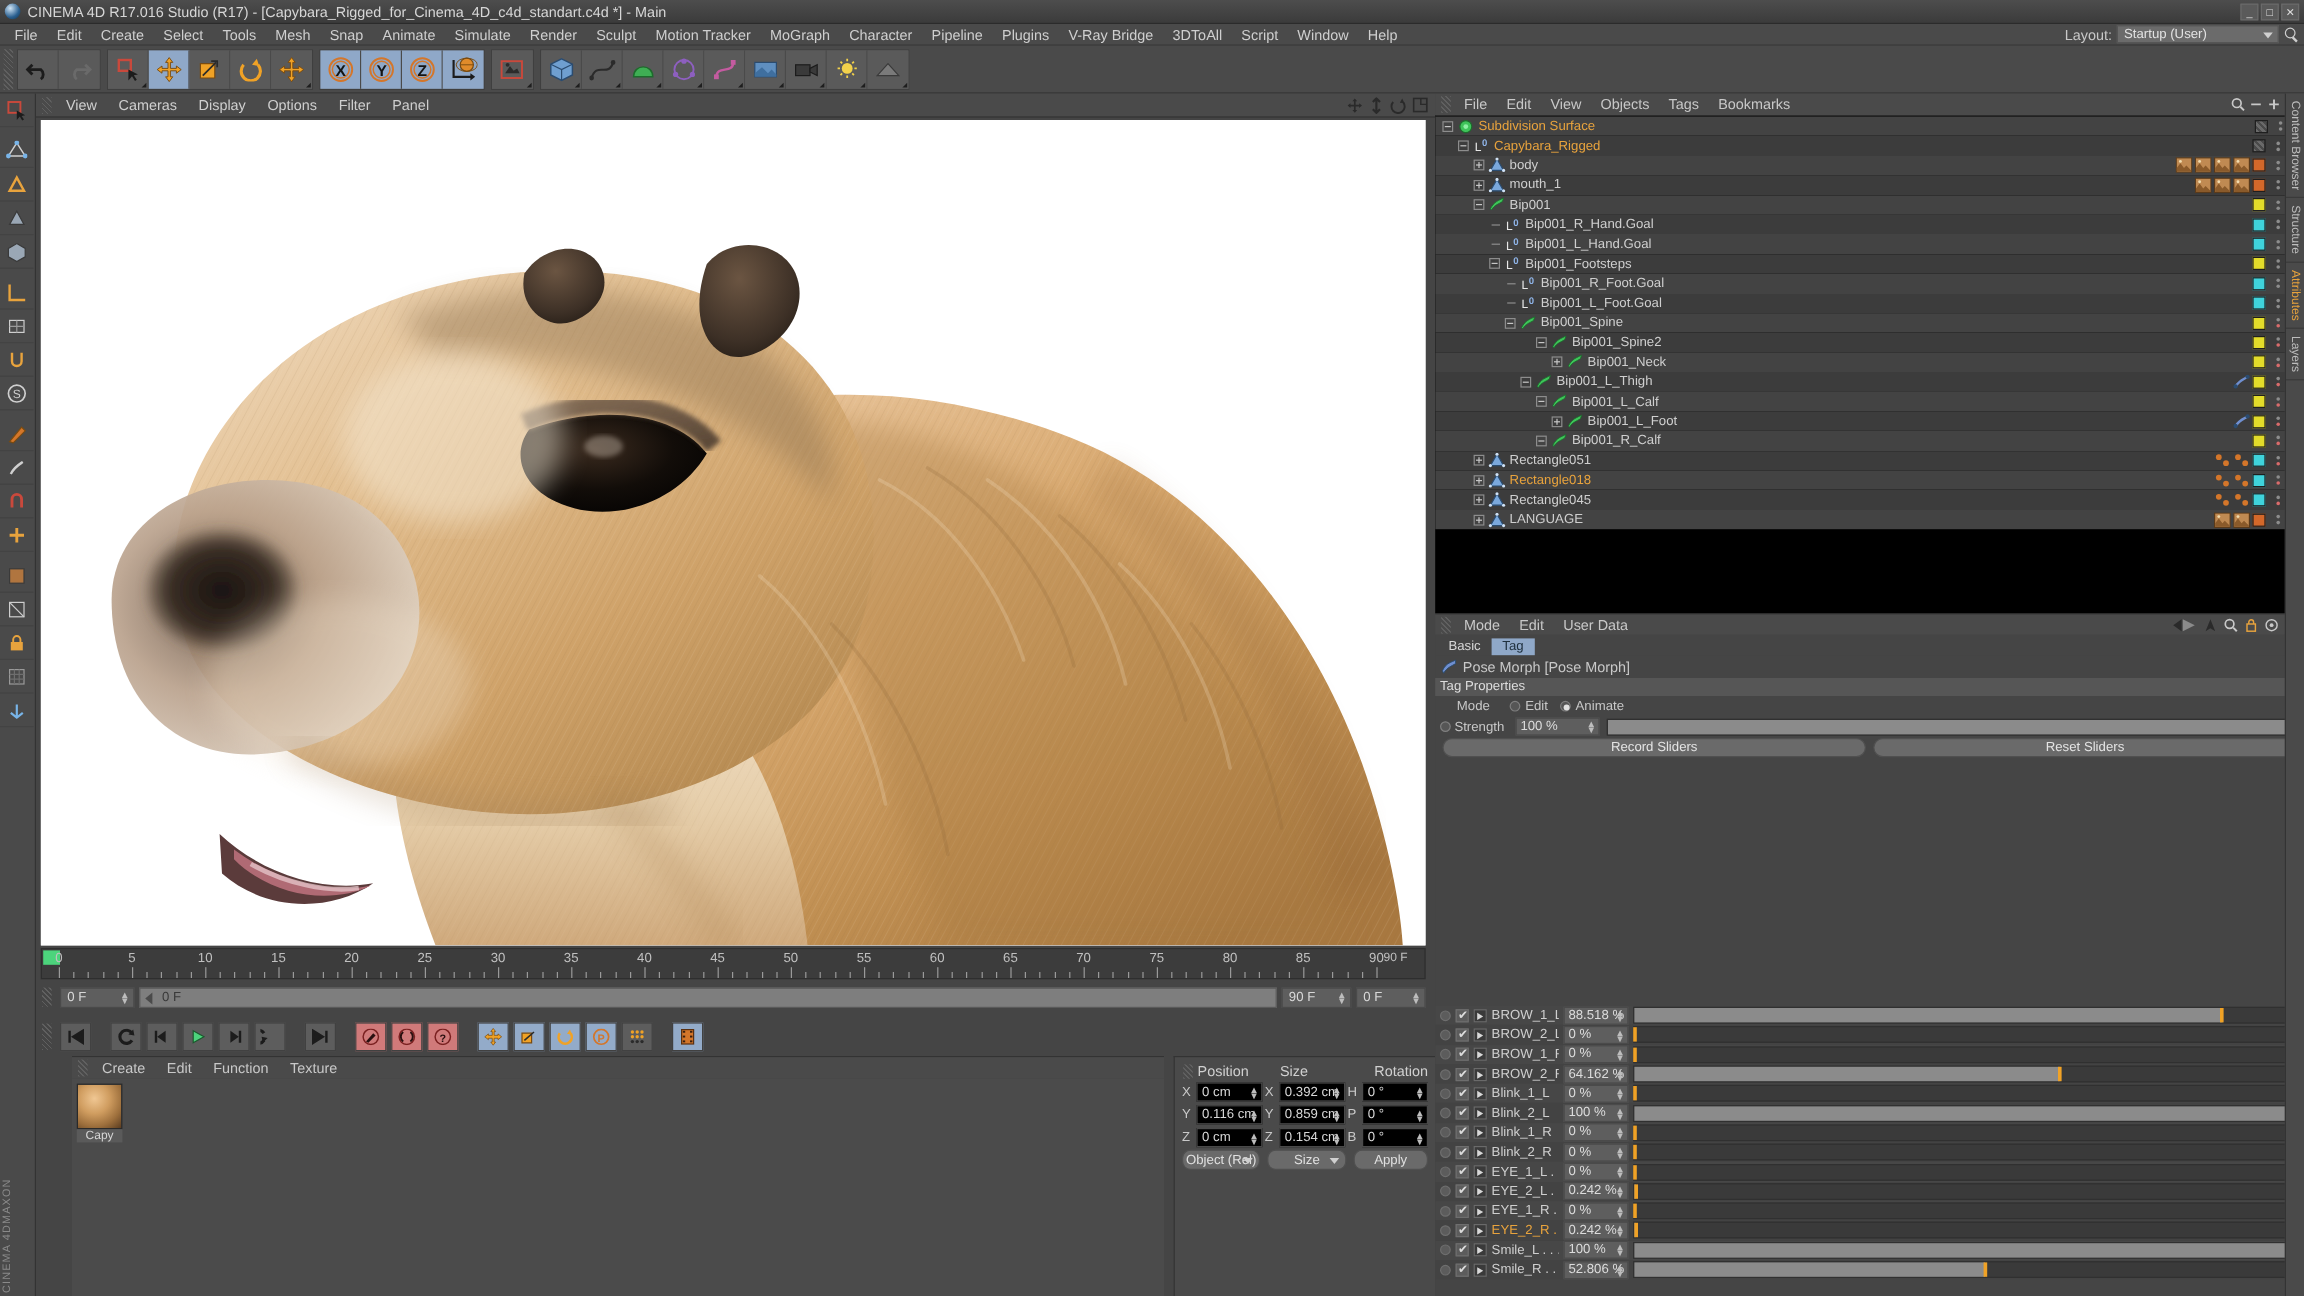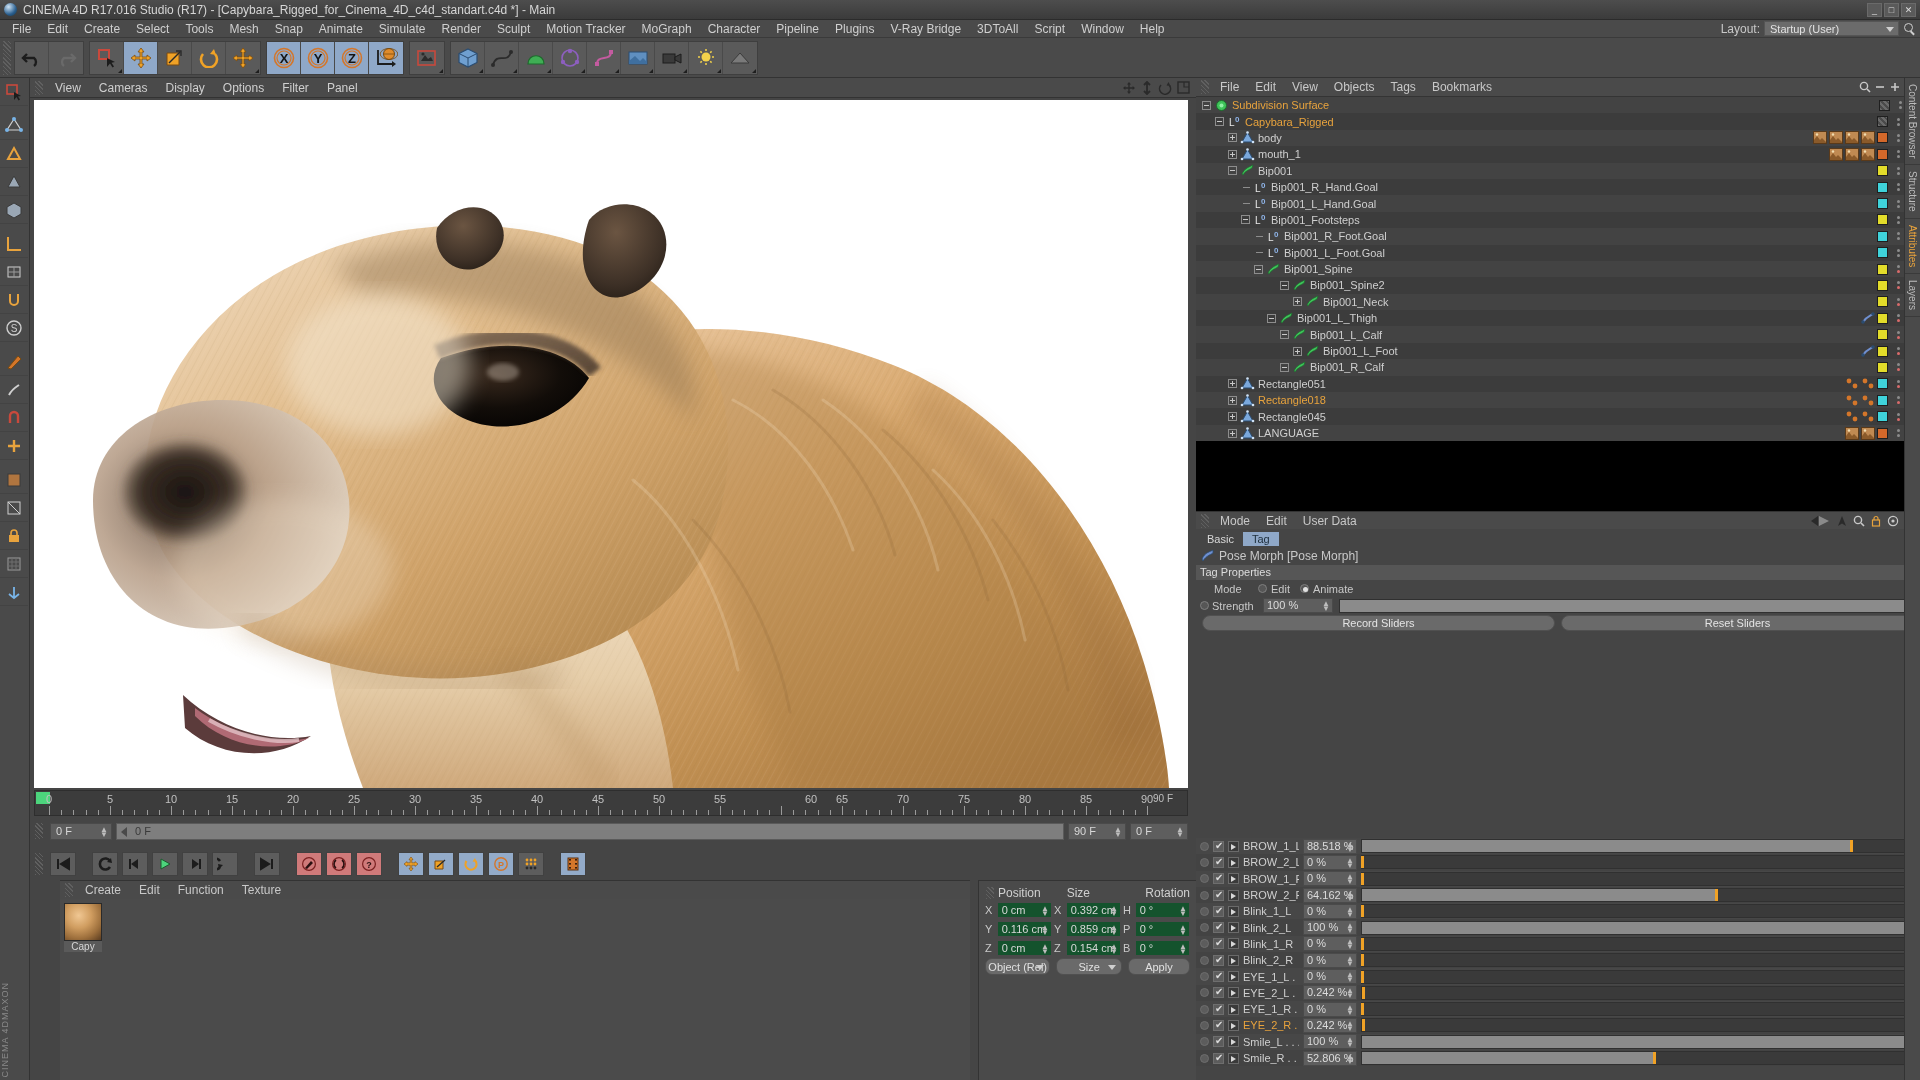--- a/index.html
+++ b/index.html
@@ -109,21 +109,21 @@
      background:radial-gradient(circle at 38% 32%, #f0c793 0%, #d09d60 38%, #9d6f3c 70%, #5a3c20 100%); }
   .matchip .nm { font-size:10px; color:#d6d6d6; text-align:center; background:#5a5a5a; }
 
   
   #coord { position:absolute; left:948px; top:802px; right:0; bottom:0; background:#4a4a4a;
      border-left:1px solid #333; border-top:1px solid #333; padding:3px 6px; }
   #coord .chdr { display:flex; font-size:12px; color:#d0d0d0; height:17px; align-items:center;}
   #coord .chdr span { display:inline-block; }
   .crow { display:flex; align-items:center; height:17px; margin-bottom:2px; gap:2px;}
   .crow .ax { width:11px; font-size:11px; color:#c9c9c9; }
-  .cfield { width:62px; height:16px; background:#14532d; border:1px solid #4a4a4a;
+  .cfield { width:62px; height:16px; background:#000000; border:1px solid #4a4a4a;
      font-size:11px; color:#d8d8d8; padding-left:4px; line-height:14px; position:relative;}
   .cfield .spin { position:absolute; right:2px; top:3px; font-size:8px; color:#bdbdbd; line-height:5px;}
   .cbtn { height:17px; background:#6a6a6a; border:1px solid #505050; border-radius:7px;
      font-size:11px; color:#e0e0e0; display:flex; align-items:center; justify-content:center;
      position:relative; }
   .cbtn .ar { position:absolute; right:5px; top:6px; border-left:4px solid transparent;
      border-right:4px solid transparent; border-top:5px solid #cfcfcf;}
 
   
   #ommenu { height:18px; background:#4a4a4a; display:flex; align-items:center; padding-left:4px;}
@@ -713,21 +713,21 @@
               <div class="tick" style="left: 648.4px; height: 5px;"></div>
               <div class="tick" style="left: 660.6px; height: 5px;"></div>
               <div class="tick" style="left: 672.8px; height: 5px;"></div>
               <div class="tick" style="left: 685px; height: 9px;"></div>
               <div class="tlab" style="left: 685px;">55</div>
               <div class="tick" style="left: 697.2px; height: 5px;"></div>
               <div class="tick" style="left: 709.4px; height: 5px;"></div>
               <div class="tick" style="left: 721.6px; height: 5px;"></div>
               <div class="tick" style="left: 733.8px; height: 5px;"></div>
               <div class="tick" style="left: 746px; height: 9px;"></div>
-              <div class="tlab" style="left: 776px;">60</div>
+              <div class="tlab" style="left: 746px;">60</div>
               <div class="tick" style="left: 758.2px; height: 5px;"></div>
               <div class="tick" style="left: 770.4px; height: 5px;"></div>
               <div class="tick" style="left: 782.6px; height: 5px;"></div>
               <div class="tick" style="left: 794.8px; height: 5px;"></div>
               <div class="tick" style="left: 807px; height: 9px;"></div>
               <div class="tlab" style="left: 807px;">65</div>
               <div class="tick" style="left: 819.2px; height: 5px;"></div>
               <div class="tick" style="left: 831.4px; height: 5px;"></div>
               <div class="tick" style="left: 843.6px; height: 5px;"></div>
               <div class="tick" style="left: 855.8px; height: 5px;"></div>

